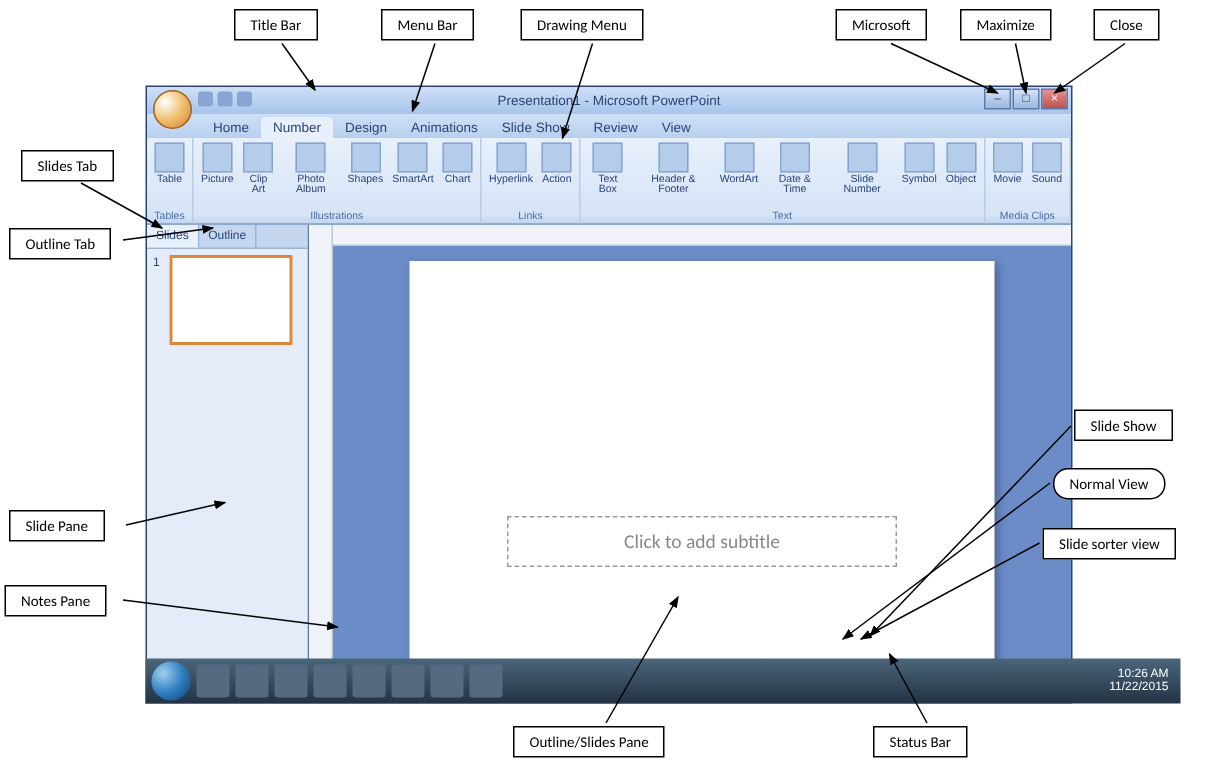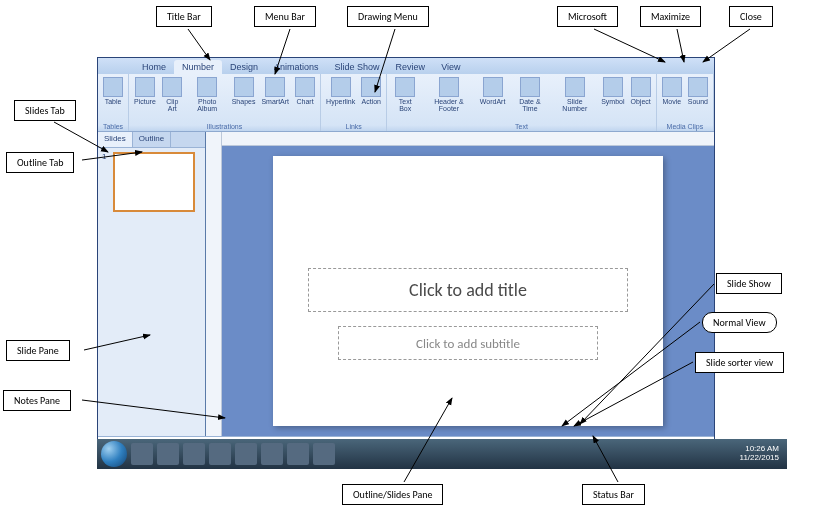--- a/index.html
+++ b/index.html
@@ -143,20 +143,34 @@
   <line x1="404" y1="482" x2="452" y2="398" stroke="#000" marker-end="url(#ah)"></line>
   <line x1="618" y1="482" x2="593" y2="436" stroke="#000" marker-end="url(#ah)"></line>
 
   <line x1="714" y1="284" x2="580" y2="424" stroke="#000" marker-end="url(#ah)"></line>
   <line x1="700" y1="322" x2="562" y2="426" stroke="#000" marker-end="url(#ah)"></line>
   <line x1="693" y1="362" x2="574" y2="426" stroke="#000" marker-end="url(#ah)"></line>
 </svg>
 
 <div class="app-window">
 
+  <div class="title-bar">
+    <div class="office-btn"></div>
+    <div class="qat">
+        <span></span>
+        <span></span>
+        <span></span>
+      </div>
+    <span class="title-text">Presentation1 - Microsoft PowerPoint</span>
+    <div class="win-controls">
+      <div class="win-btn">–</div>
+      <div class="win-btn">□</div>
+      <div class="win-btn close">×</div>
+    </div>
+  </div>
 
   <div class="ribbon-tabs">
     <div class="ribbon-tab">Home</div>
     <div class="ribbon-tab active">Number</div>
     <div class="ribbon-tab">Design</div>
     <div class="ribbon-tab">Animations</div>
     <div class="ribbon-tab">Slide Show</div>
     <div class="ribbon-tab">Review</div>
     <div class="ribbon-tab">View</div>
   </div>
@@ -271,21 +285,20 @@
         <span class="thumb-num">1</span>
         <div class="thumb"></div>
       </div>
     </div>
     <div class="main-area">
       <div class="v-ruler"></div>
       <div class="slide-zone">
         <div class="h-ruler"></div>
         <div class="canvas-wrap">
           <div class="canvas"></div>
-          <div class="placeholder-title">Click to add title</div>
           <div class="placeholder-sub">Click to add subtitle</div>
         </div>
       </div>
     </div>
   </div>
 
   <div class="notes-pane">Click to add notes</div>
 
 </div>
 

